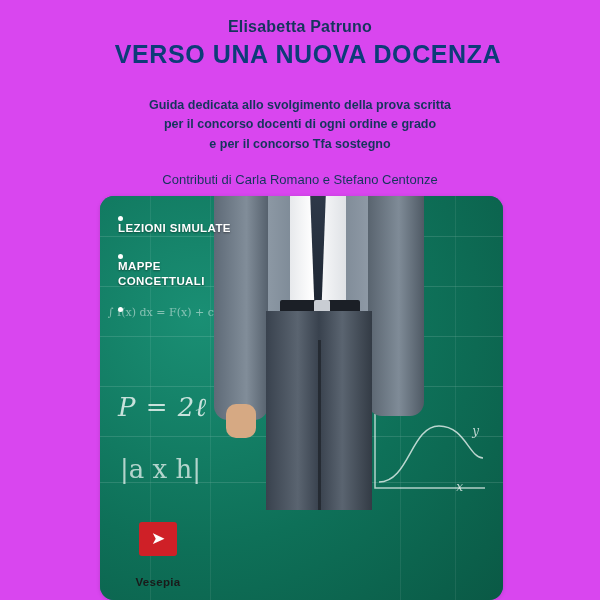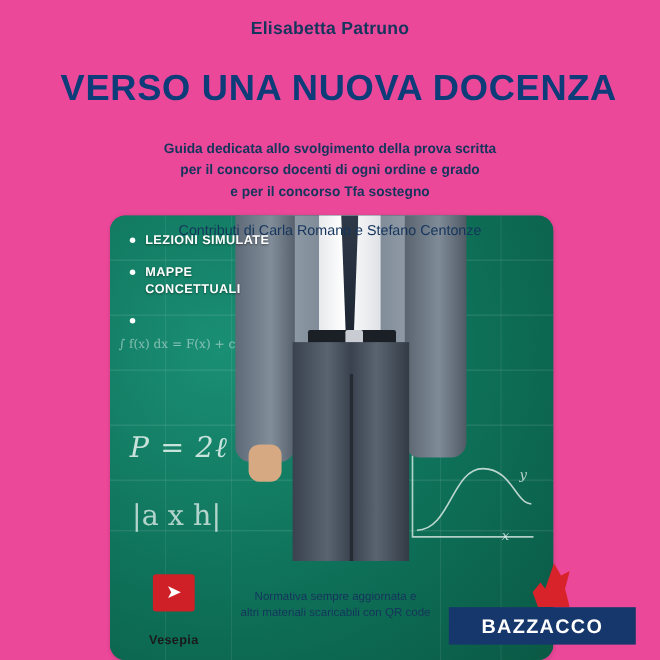--- a/index.html
+++ b/index.html
@@ -11,21 +11,21 @@
     height: 600px;
     background: #ffffff;
     font-family: "Liberation Sans", sans-serif;
     overflow: hidden;
   }
 
   .cover {
     position: relative;
     width: 600px;
     height: 600px;
-    background: #ec4899;
+    background: #d946ef;
     overflow: hidden;
   }
 
   
   .top-block {
     position: absolute;
     top: 0;
     left: 0;
     width: 600px;
     height: 200px;
@@ -35,22 +35,22 @@
 
   .author {
     margin-top: 18px;
     font-size: 16px;
     font-weight: bold;
     color: #15355c;
     letter-spacing: 0.2px;
   }
 
   .main-title {
-    margin-top: 25px;
-    font-size: 33px;
+    margin-top: 4px;
+    font-size: 25px;
     font-weight: bold;
     color: #0d3c78;
     letter-spacing: 0.6px;
     padding-left: 16px;
   }
 
   .subtitle {
     margin-top: 27px;
     font-size: 12.5px;
     font-weight: bold;
@@ -261,20 +261,21 @@
     font-size: 11.5px;
     font-weight: bold;
     letter-spacing: 0.4px;
     line-height: 1.35;
     text-shadow: 0 1px 2px rgba(0,0,0,0.45);
   }
   .bullets .item {
     display: flex;
     align-items: flex-start;
     margin-bottom: 13px;
+    flex-direction: column;
   }
   .bullets .dot {
     width: 5px;
     height: 5px;
     border-radius: 50%;
     background: #ffffff;
     margin: 4px 9px 0 0;
     flex: 0 0 auto;
   }
   .bullets .txt {
@@ -443,24 +444,16 @@
 
   <div class="bottom">
 
     <div class="vesepia">
       <div class="mark">
         <div class="swan">➤</div>
       </div>
       <div class="name">Vesepia</div>
     </div>
 
-    <div class="note" style="white-space:pre-line;">Normativa sempre aggiornata e
-altri materiali scaricabili con QR code</div>
-
-    <div class="bazzacco">
-      <div class="flame"></div>
-      <div class="bar">
-        <span>BAZZACCO</span>
-      </div>
-    </div>
+
 
   </div>
 </div>
 
 </body></html>

